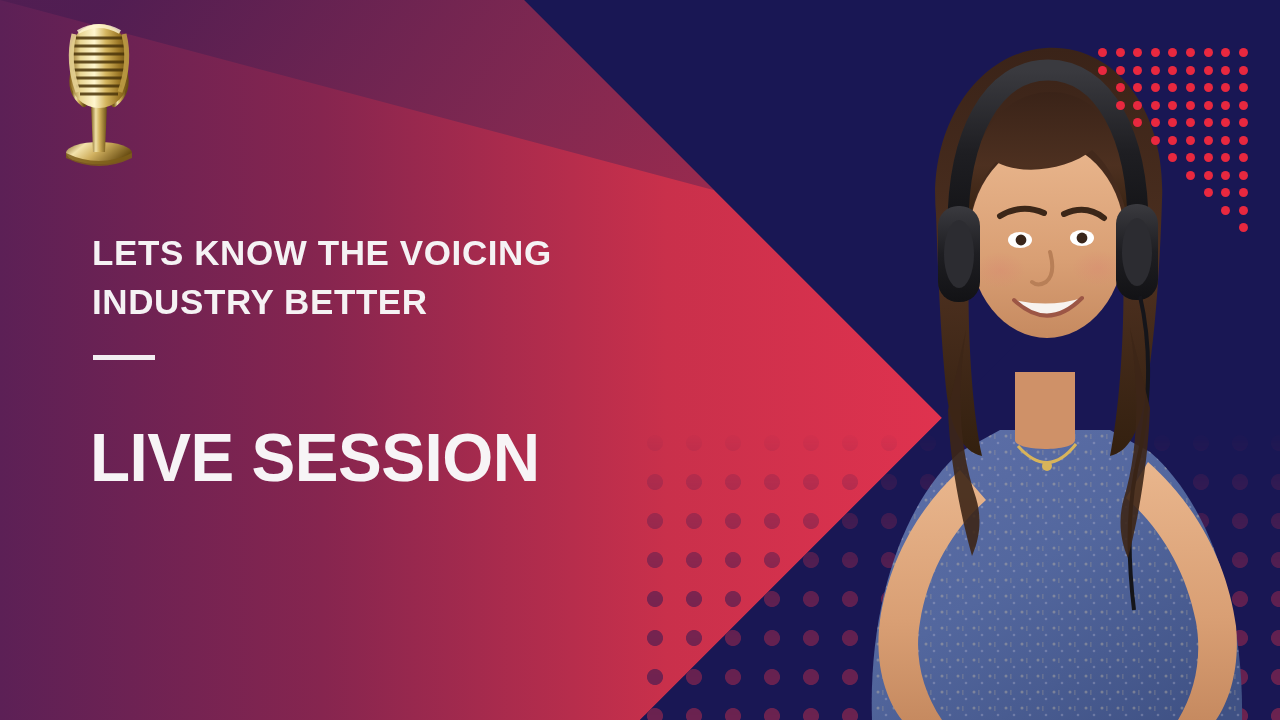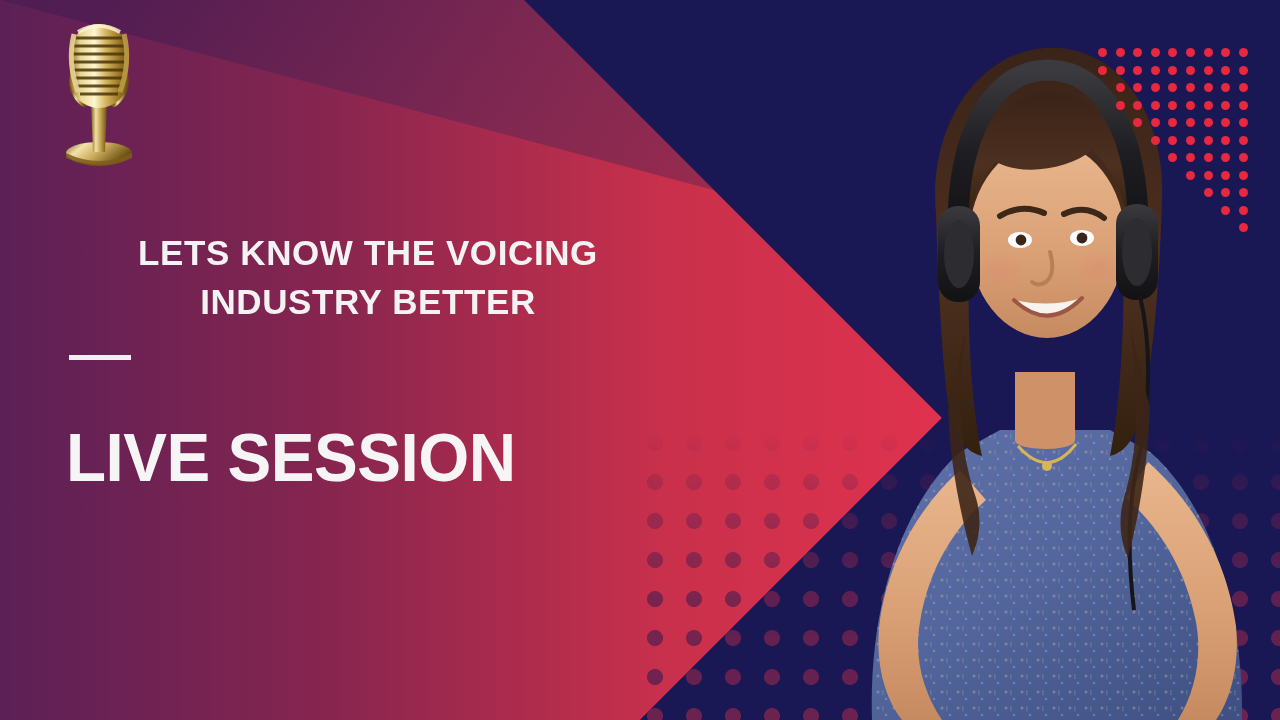--- a/index.html
+++ b/index.html
@@ -67,22 +67,22 @@
   
   .mic {
     position:absolute;
     left:44px; top:12px;
     width:110px; height:160px;
   }
 
   
   .copy {
     position:absolute;
-    left:68px; top:0;
-    width:620px; height:720px;text-align:center;
+    left:92px; top:0;
+    width:620px; height:720px;
   }
   .headline {
     position:absolute;
     top:228px; left:0;
     width:600px;
     color:#f5f2f4;
     font-size:35px;
     font-weight:600;
     line-height:49px;
     letter-spacing:0.6px;

